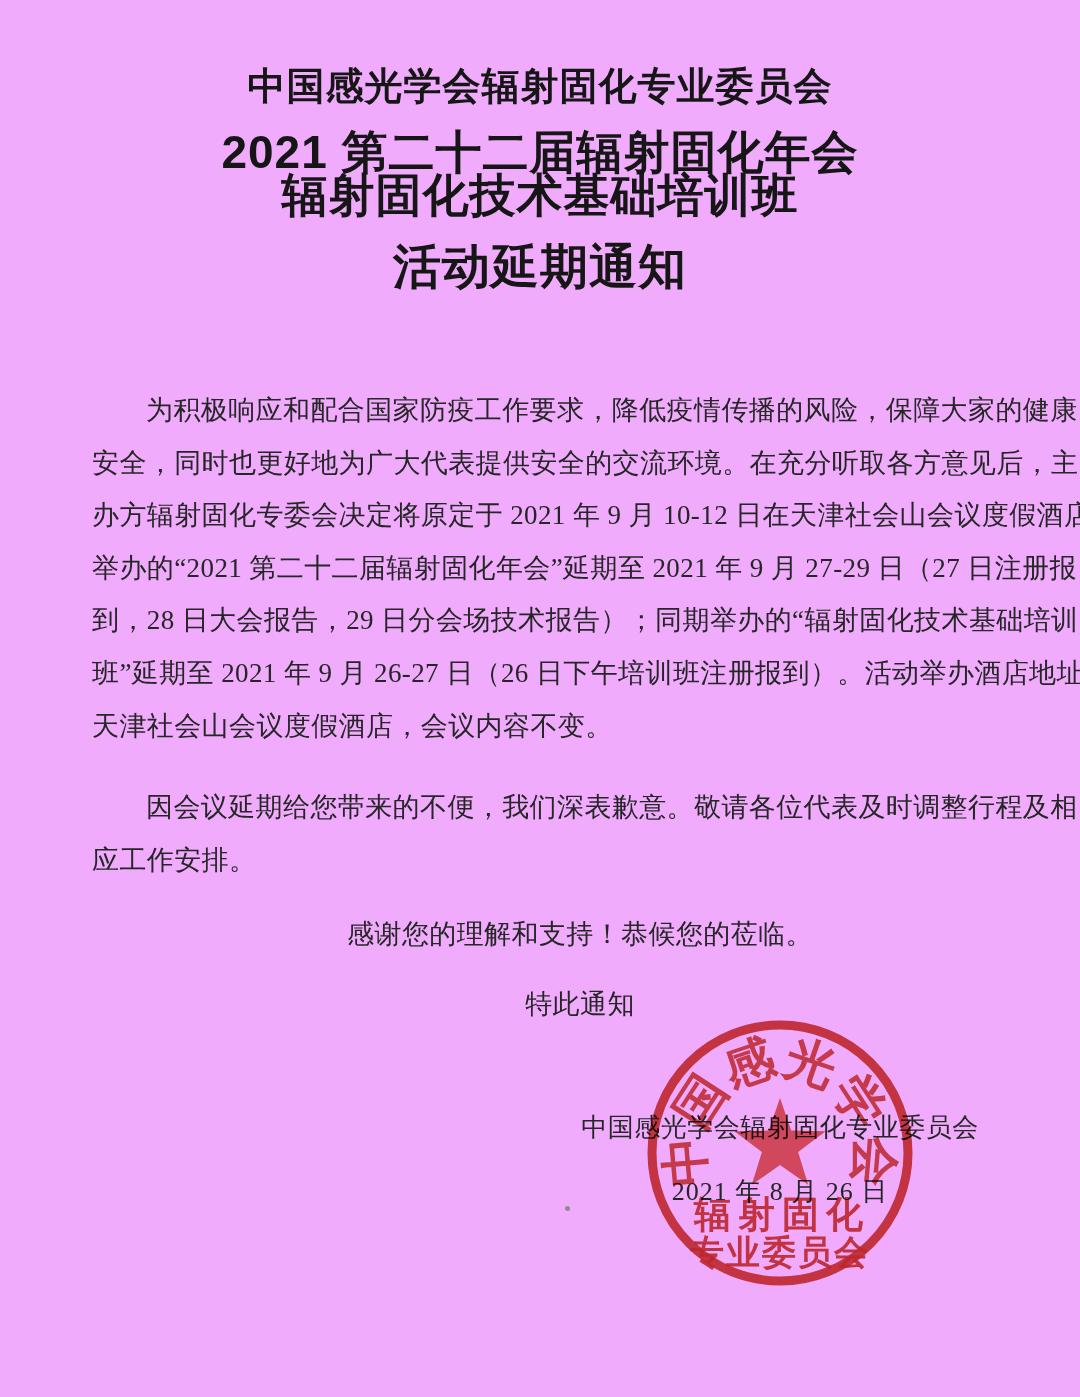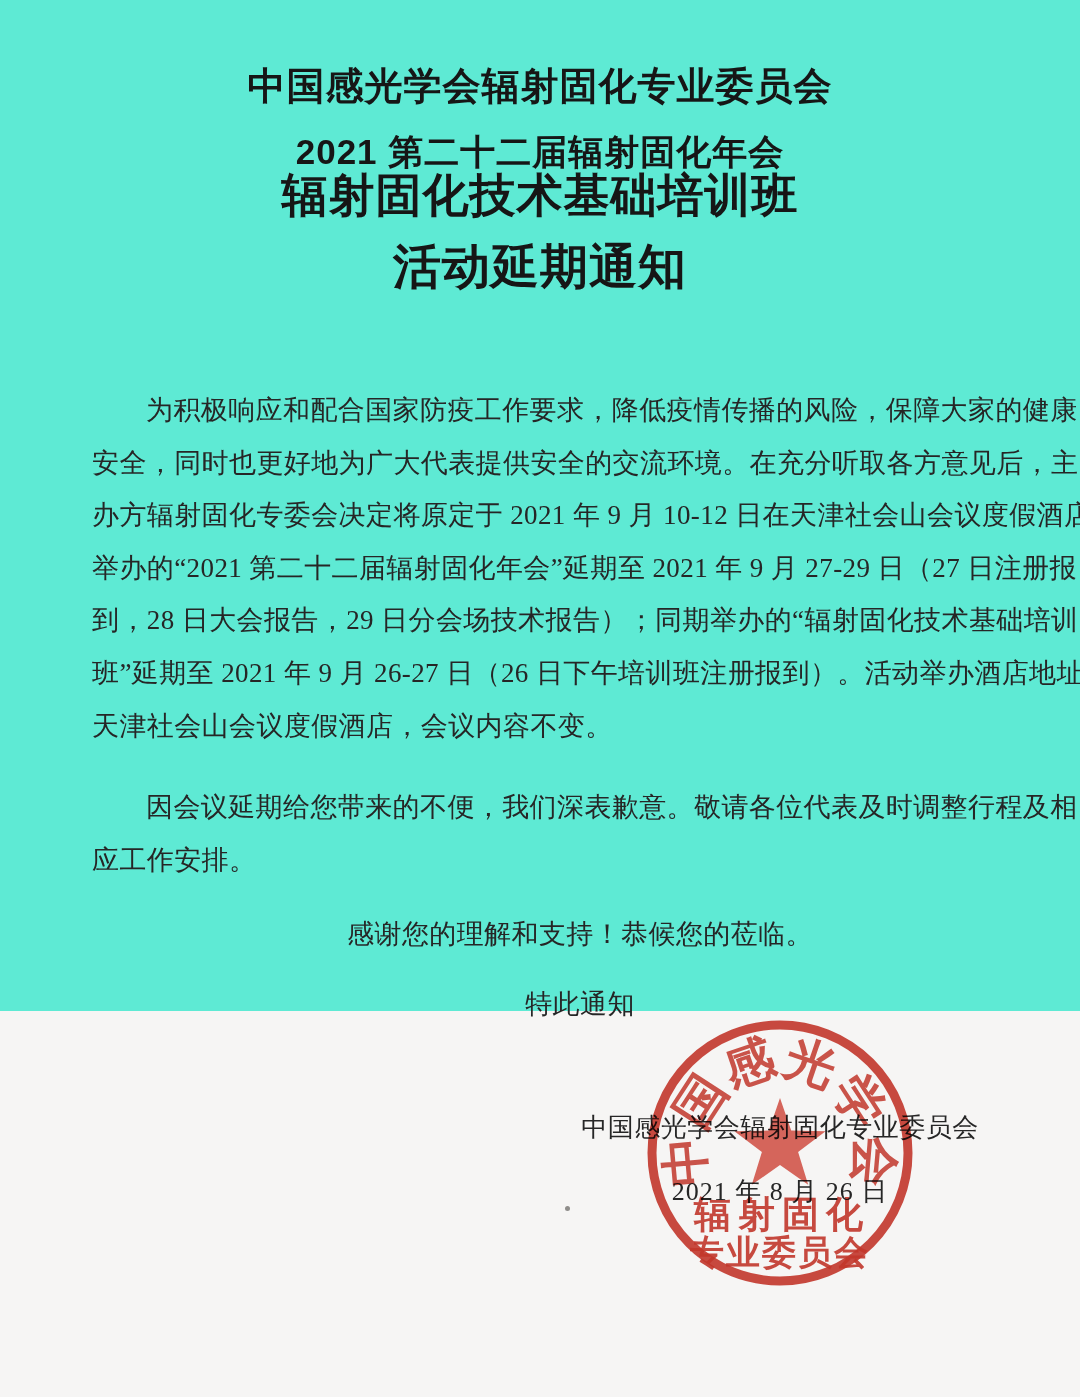--- a/index.html
+++ b/index.html
@@ -4,36 +4,36 @@
 <style>
   html,body { margin:0; padding:0; }
   body {
     width:1080px; height:1397px;
     background:#f6f5f4;
     font-family:"Liberation Serif","DejaVu Serif",serif;
     overflow:hidden;
   }
   .page {
     position:relative;
-    width:1080px; height:1011px;
-    background:#5eead4;
+    width:1080px; height:1397px;
+    background:#f0abfc;
     color:#1e1e1e;
   }
 
   
   .titles { text-align:center; padding-top:64px; }
   .title-line {
     font-family:"Liberation Sans","DejaVu Sans",sans-serif;
     font-weight:700;
     color:#161616;
     white-space:nowrap;
     letter-spacing:1px;
   }
   .t1 { font-size:38px; line-height:44px; }
-  .t2 { font-size:35px; line-height:44px; margin-top:22px; }
+  .t2 { font-size:46px; line-height:44px; margin-top:22px; }
   .t3 { font-size:46px; line-height:42px; }
   .t4 { font-size:48px; line-height:42px; margin-top:30px; }
 
   
   .body-text {
     position:absolute;
     left:92px; top:384px;
     width:922px;
   }
   .para { margin:0; }

